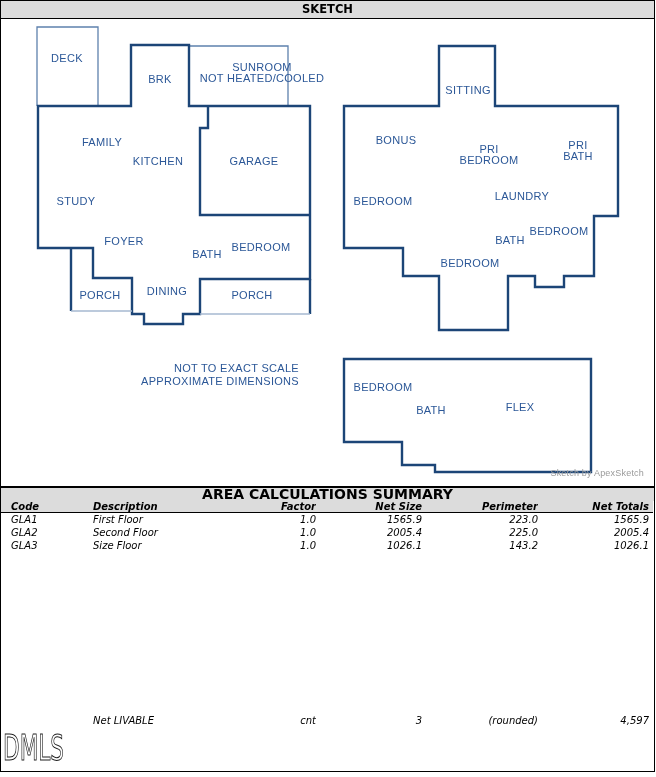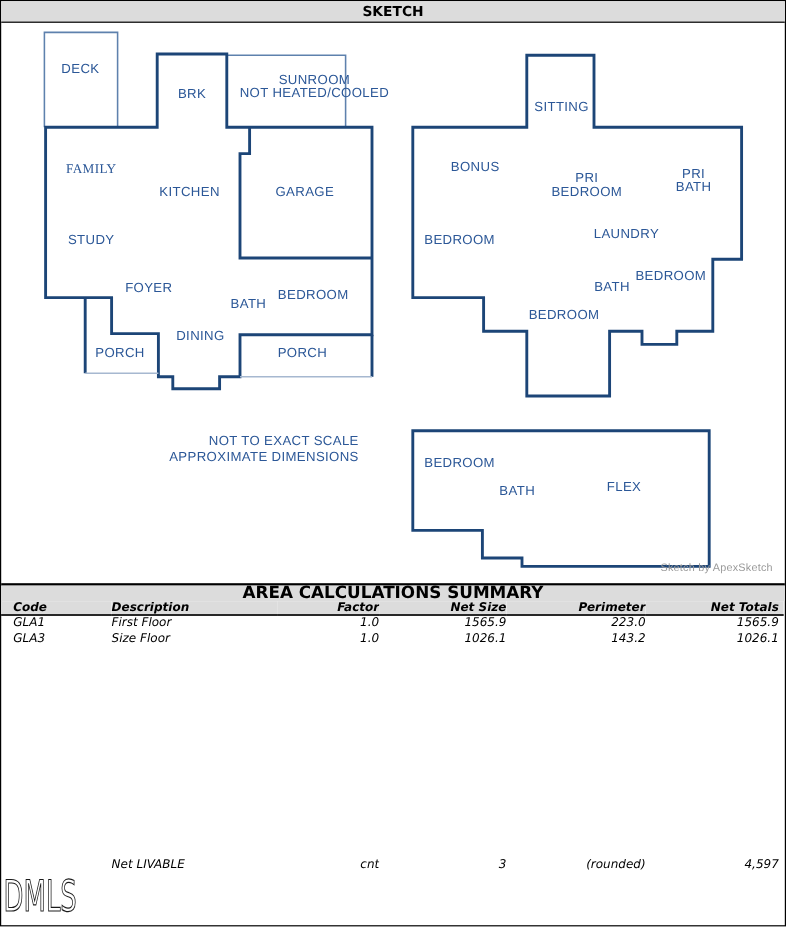--- a/index.html
+++ b/index.html
@@ -71,28 +71,28 @@
       <path class="thick" d="M343,105 H438 V45 H494 V105 H617 V215 H593 V275 H563 V286 H534 V275 H507 V329 H438 V275 H402 V247 H343 Z"></path>
 
       <path class="thick" d="M343,358 H590 V471 H434 V464 H401 V441 H343 Z"></path>
     </svg>
 
     <div>
         <div class="room-label" style="left: 66px; top: 57px;">DECK</div>
         <div class="room-label" style="left: 159px; top: 78px;">BRK</div>
         <div class="room-label" style="left: 261px; top: 72px;">SUNROOM
 NOT HEATED/COOLED</div>
-        <div class="room-label" style="left: 75px; top: 141px; font-family: Liberation Serif, serif;">FAMILY</div>
+        <div class="room-label" style="left: 101px; top: 141px;">FAMILY</div>
         <div class="room-label" style="left: 157px; top: 160px;">KITCHEN</div>
         <div class="room-label" style="left: 253px; top: 160px;">GARAGE</div>
         <div class="room-label" style="left: 75px; top: 200px;">STUDY</div>
         <div class="room-label" style="left: 123px; top: 240px;">FOYER</div>
         <div class="room-label" style="left: 206px; top: 253px;">BATH</div>
         <div class="room-label" style="left: 260px; top: 246px;">BEDROOM</div>
-        <div class="room-label" style="left: 166px; top: 280px;">DINING</div>
+        <div class="room-label" style="left: 166px; top: 290px;">DINING</div>
         <div class="room-label" style="left: 99px; top: 294px;">PORCH</div>
         <div class="room-label" style="left: 251px; top: 294px;">PORCH</div>
         <div class="room-label" style="left: 467px; top: 89px;">SITTING</div>
         <div class="room-label" style="left: 395px; top: 139px;">BONUS</div>
         <div class="room-label" style="left: 488px; top: 154px;">PRI
 BEDROOM</div>
         <div class="room-label" style="left: 577px; top: 150px;">PRI
 BATH</div>
         <div class="room-label" style="left: 382px; top: 200px;">BEDROOM</div>
         <div class="room-label" style="left: 521px; top: 195px;">LAUNDRY</div>
@@ -132,20 +132,28 @@
         <tbody>
             <tr>
               <td>GLA1</td>
               <td>First Floor</td>
               <td class="n">1.0</td>
               <td class="n">1565.9</td>
               <td class="n">223.0</td>
               <td class="n">1565.9</td>
             </tr>
             <tr>
+              <td>GLA2</td>
+              <td>Second Floor</td>
+              <td class="n">1.0</td>
+              <td class="n">2005.4</td>
+              <td class="n">225.0</td>
+              <td class="n">2005.4</td>
+            </tr>
+            <tr>
               <td>GLA3</td>
               <td>Size Floor</td>
               <td class="n">1.0</td>
               <td class="n">1026.1</td>
               <td class="n">143.2</td>
               <td class="n">1026.1</td>
             </tr>
           </tbody>
       </table>
     </div>

